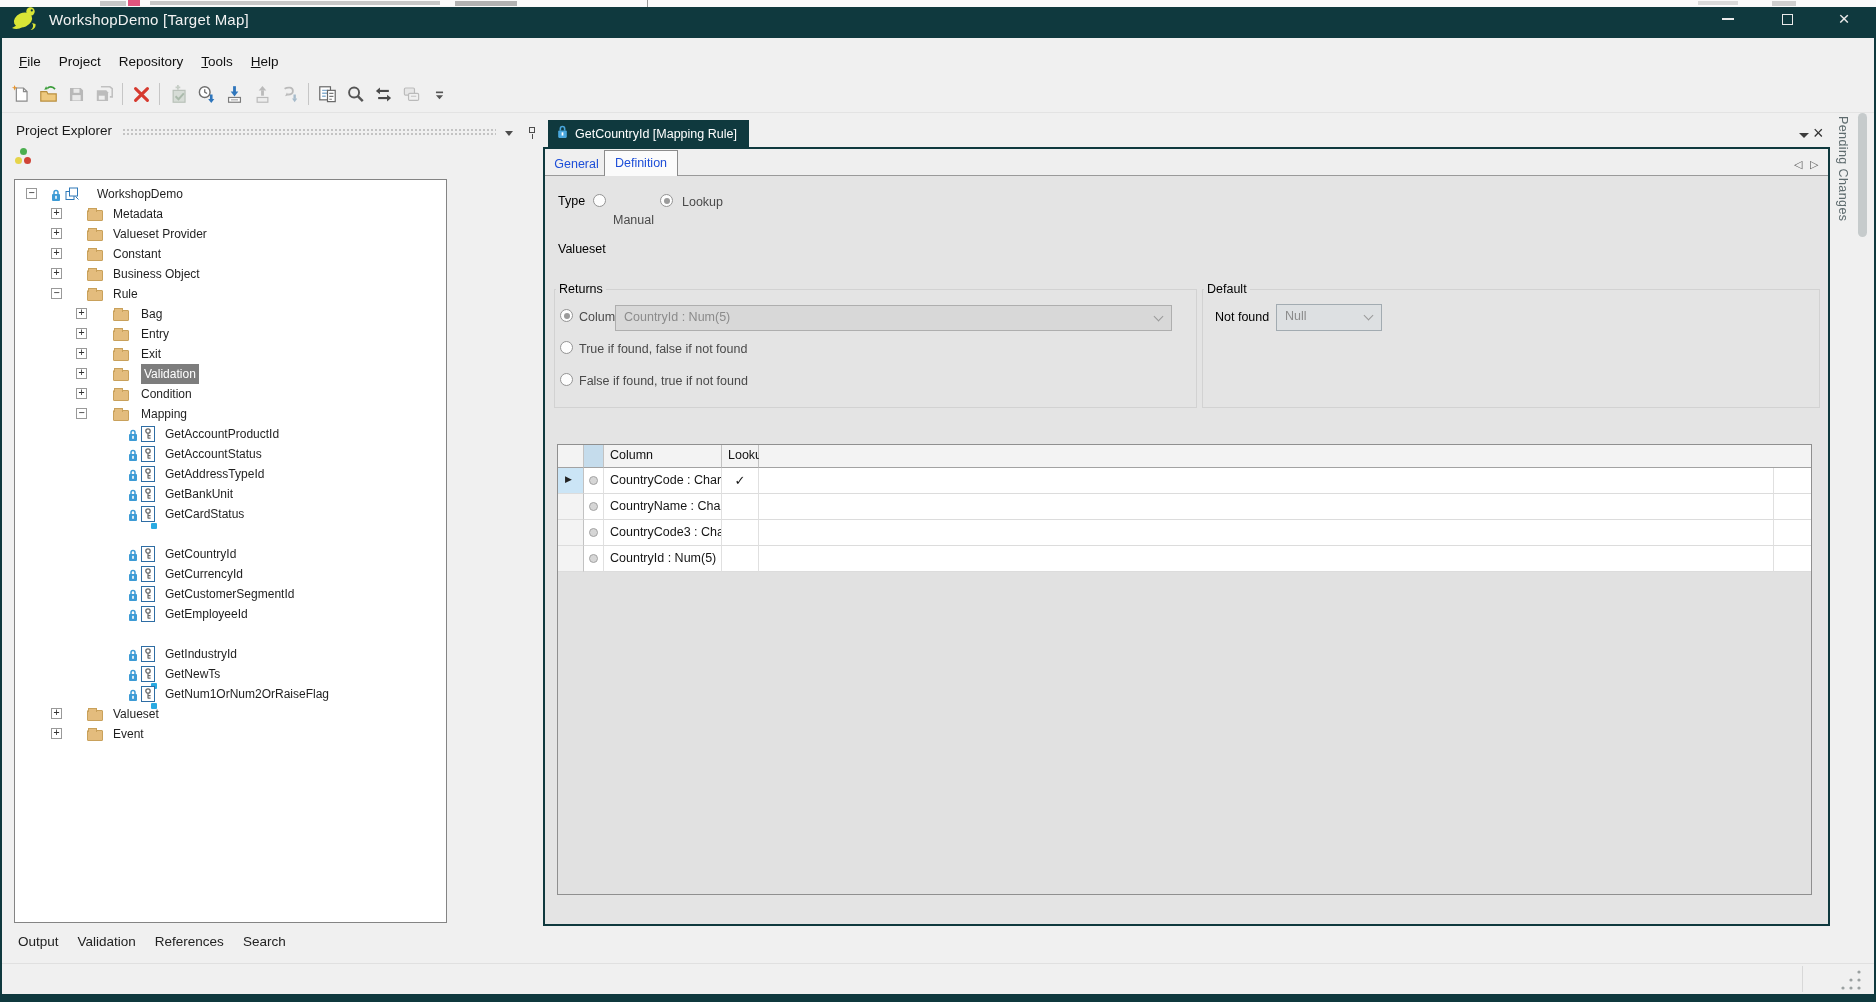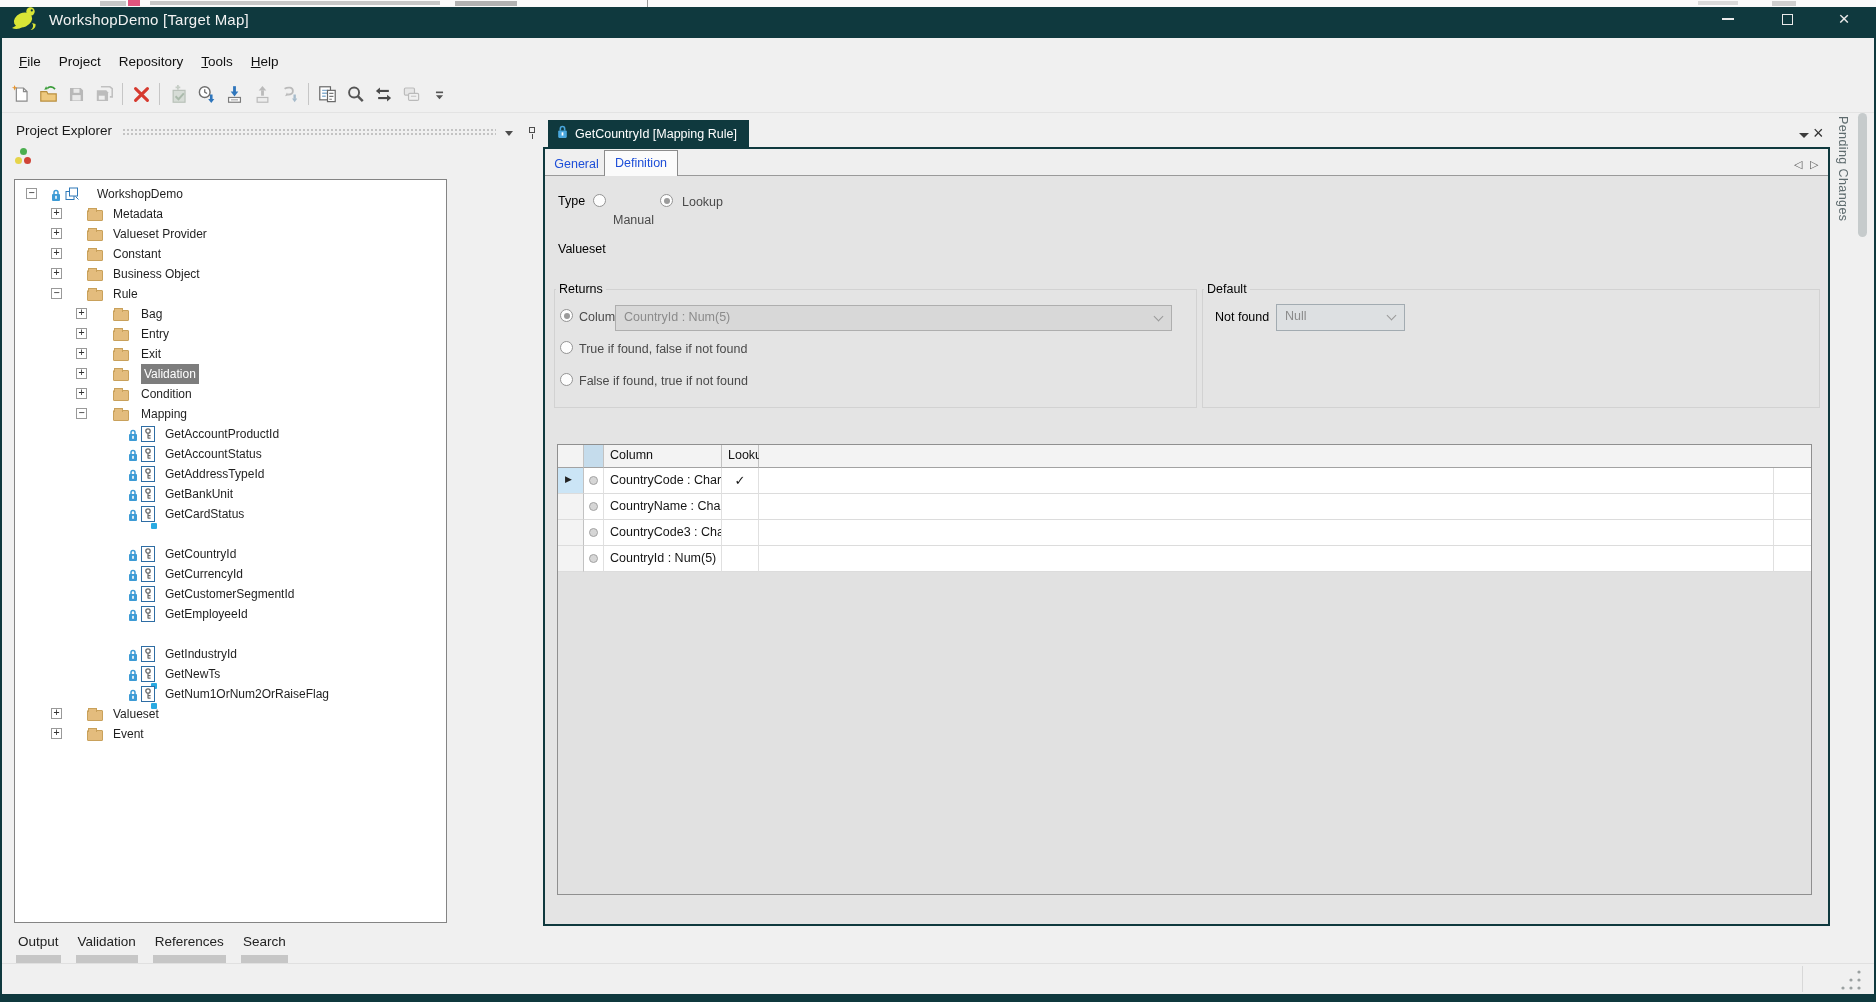--- a/index.html
+++ b/index.html
@@ -91,21 +91,21 @@
   .g-dotcell { position:relative; }
   .g-dotcell i { position:absolute; left:5px; top:8px; width:9px; height:9px; border-radius:50%; background:#d6d6d6; border:1px solid #a3a3a3; }
   .g-check { text-align:center; padding-left:0; font-size:13px; }
 
   
   #pc-label { left:1836px; top:116px; writing-mode:vertical-rl; font-size:12.5px; color:#5e6b6e; letter-spacing:.4px; }
   #pc-bar { left:1858px; top:113px; width:9px; height:124px; background:#c6cbcc; border-radius:4.5px; }
 
   
   #bottom-tabs { left:16px; top:934px; display:flex; gap:15px; }
-  .btab { display:flex; flex-direction:column; }
+  .btab { display:flex; flex-direction:row; }
   .btab .cap { font-size:13.5px; color:#222; padding:0 2px; }
   .btab .bar { height:9px; background:#c6c6c6; margin-top:6px; }
   #status-sep { left:1802px; top:966px; width:1px; height:26px; background:#d8d8d8; }
   #status-topline { left:2px; top:963px; width:1872px; height:1px; background:#e0e0e0; }
 </style>
 </head>
 <body>
 
 <div id="top-sliver" class="abs">
   <span class="smudge" style="left:100px;top:1px;width:26px;height:5px;"></span>
@@ -549,21 +549,21 @@
       <span>CountryId : Num(5)</span><span class="chev"></span>
     </div>
     <span class="radio" style="left:15px;top:165px;"></span>
     <span class="optlbl" style="left:34px;top:166px;">True if found, false if not found</span>
     <span class="radio" style="left:15px;top:197px;"></span>
     <span class="optlbl" style="left:34px;top:198px;">False if found, true if not found</span>
 
     <div class="groupbox" style="left:657px;top:113px;width:618px;height:119px;"></div>
     <span class="grouplbl" style="left:659px;top:106px;">Default</span>
     <span class="lbl" style="left:670px;top:134px;">Not found</span>
-    <div class="dd" style="left:731px;top:128px;width:129px;height:27px;background:#dde0e2;border-color:#a2abb1;">
+    <div class="dd" style="left:731px;top:128px;width:106px;height:27px;background:#dde0e2;border-color:#a2abb1;">
       <span>Null</span><span class="chev"></span>
     </div>
 
     <div id="grid" class="abs">
         <div class="g-hrow">
           <div class="g-hc" style="width:26px"></div>
           <div class="g-hc" style="width:20px;background:#c5dcec"></div>
           <div class="g-hc" style="width:118px">Column</div>
           <div class="g-hc" style="width:37px">Lookup</div>
           <div class="g-hc" style="flex:1;border-right:none"></div>

